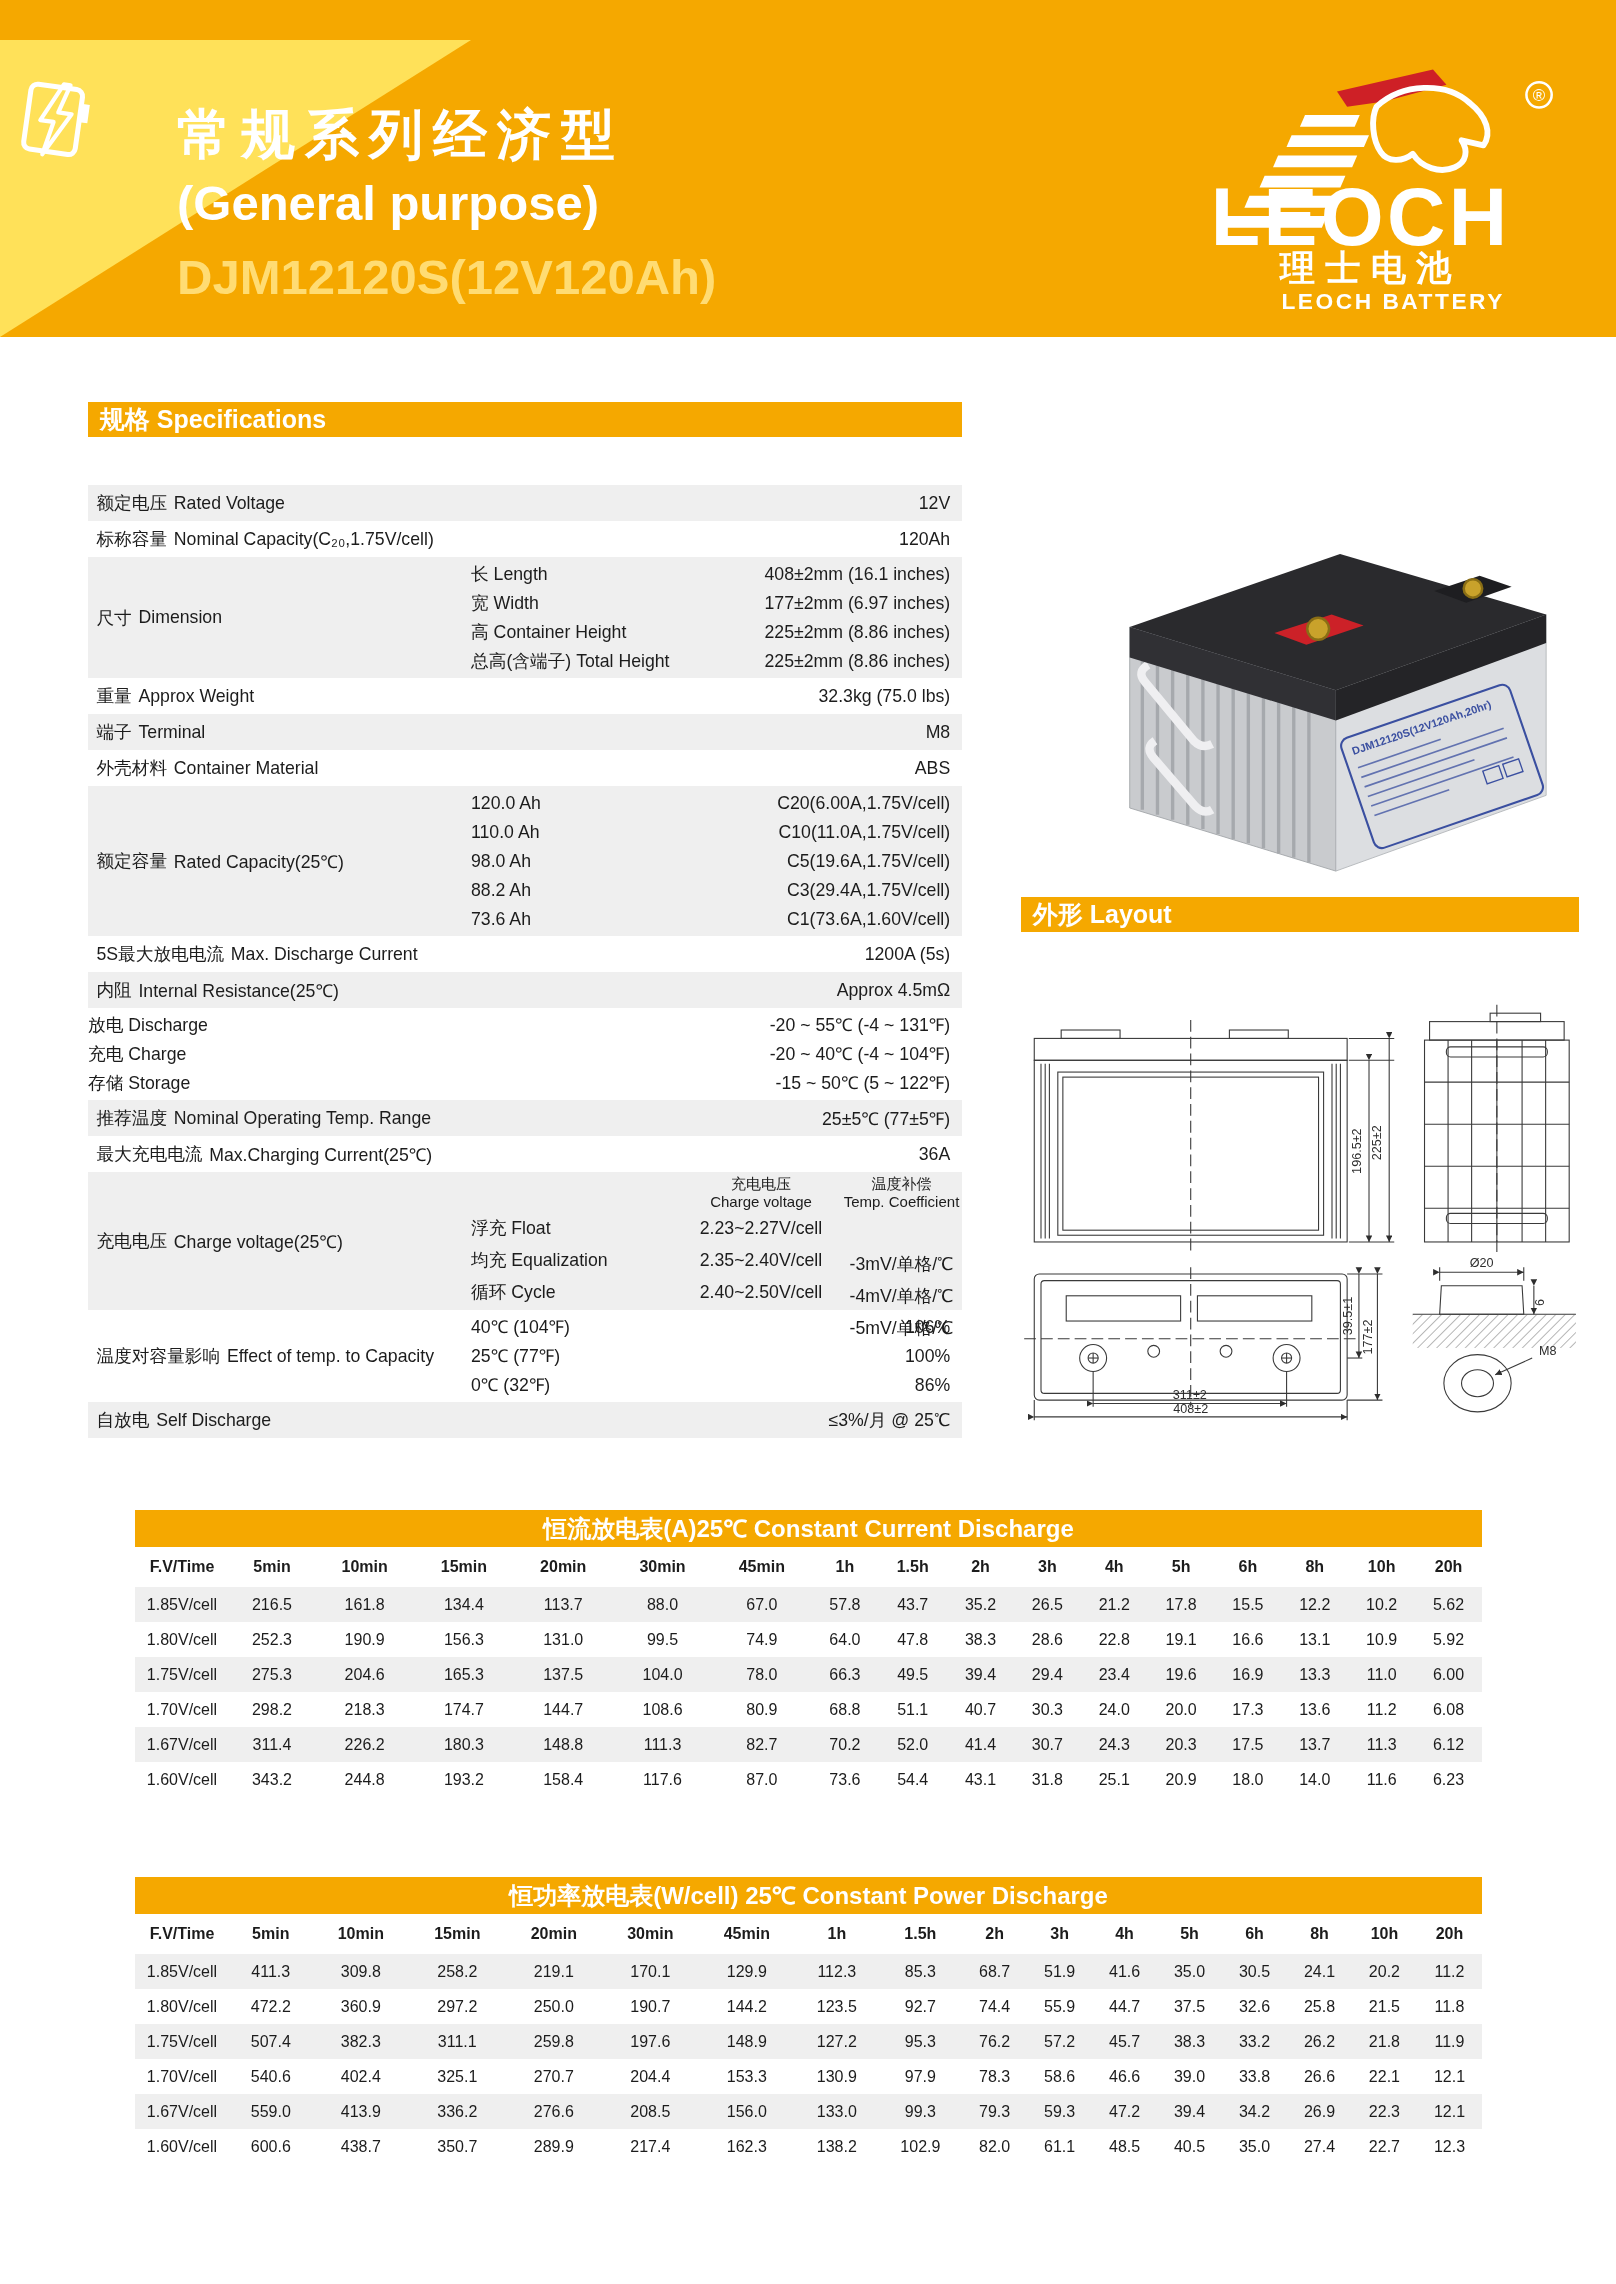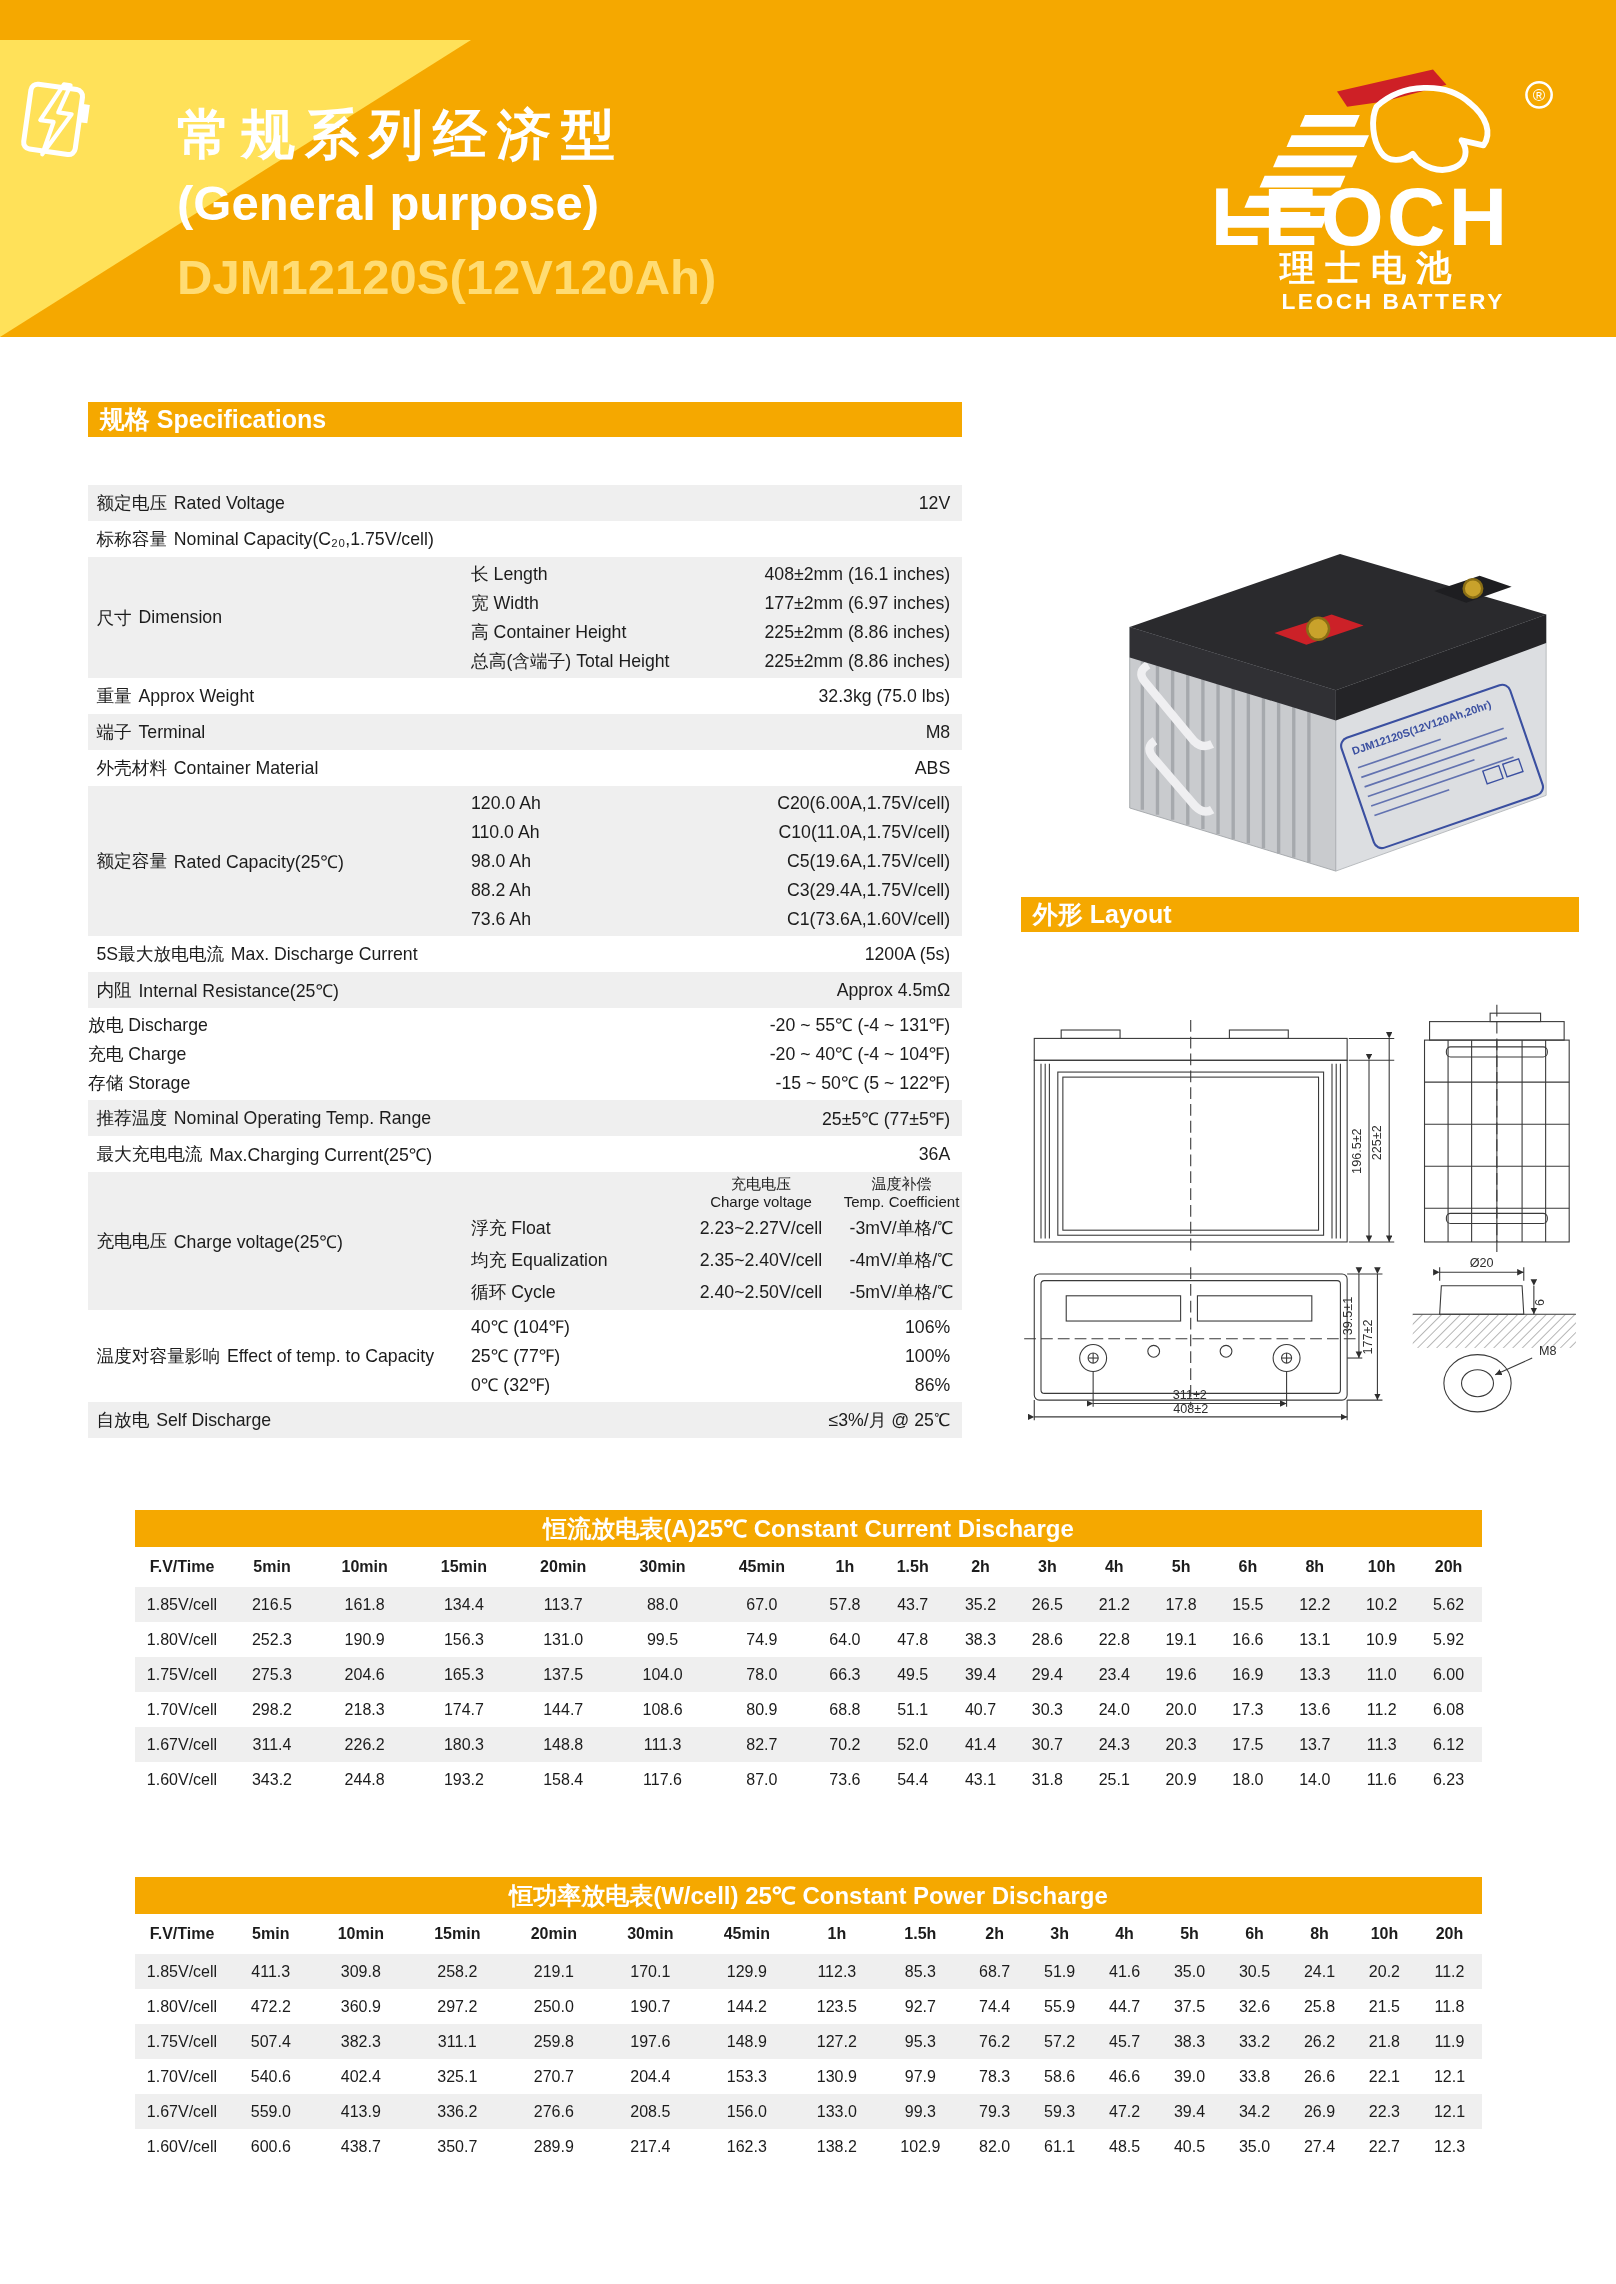--- a/index.html
+++ b/index.html
@@ -35,21 +35,21 @@
   .sline { display:flex; height:29px; line-height:29px; }
   .smid { flex:0 0 202px; text-align:left; }
   .sval { flex:1; text-align:right; padding-right:11.8px; }
   .cvh-line { display:flex; line-height:18.5px; font-size:15px; }
   .cvh-sp { flex:0 0 210px; }
   .cvh-v { flex:0 0 160px; text-align:center; }
   .cvh-t { flex:1; text-align:center; }
   .cvline { display:flex; height:32px; line-height:32px; }
   .cvmid { flex:0 0 210px; }
   .cvv { flex:0 0 160px; text-align:center; }
-  .cvt { flex:1; text-align:center; }
+  .cvt { flex:1; text-align:center;margin-top:36px; }
 
   
   .battery-img { position:absolute; left:1054px; top:488px; }
   .drawings { position:absolute; left:1019px; top:956px; }
   .drawings text { font-family:"Liberation Sans",sans-serif; font-size:15px; fill:#2e2e2e; }
 
   
   .dwrap { position:absolute; left:135px; width:1347px; }
   #cc-wrap { top:1510px; }
   #cp-wrap { top:1877px; }
@@ -108,20 +108,21 @@
         <span class="zh">额定电压</span>
         <span class="en">Rated Voltage</span>
       </div>
     <div class="sv">12V</div>
   </div>
   <div class="srow h1">
     <div class="sl">
         <span class="zh">标称容量</span>
         <span class="en">Nominal Capacity(C₂₀,1.75V/cell)</span>
       </div>
+    <div class="sv">120Ah</div>
   </div>
   <div class="srow shade">
     <div class="sl">
         <span class="zh">尺寸</span>
         <span class="en">Dimension</span>
       </div>
     <div class="sm">
       <div class="sline">
           <span class="smid">长 Length</span>
           <span class="sval">408±2mm (16.1 inches)</span>

